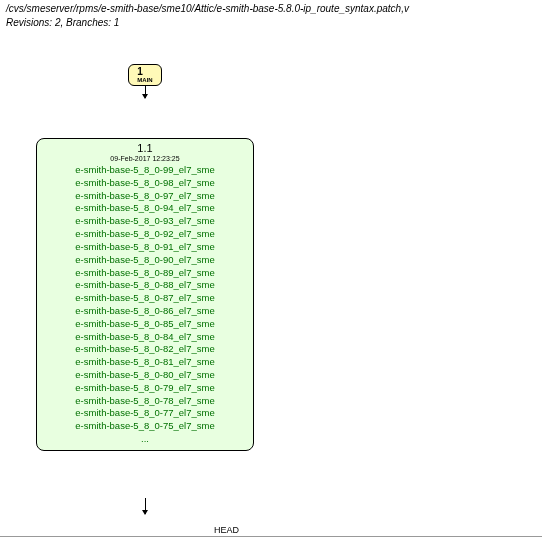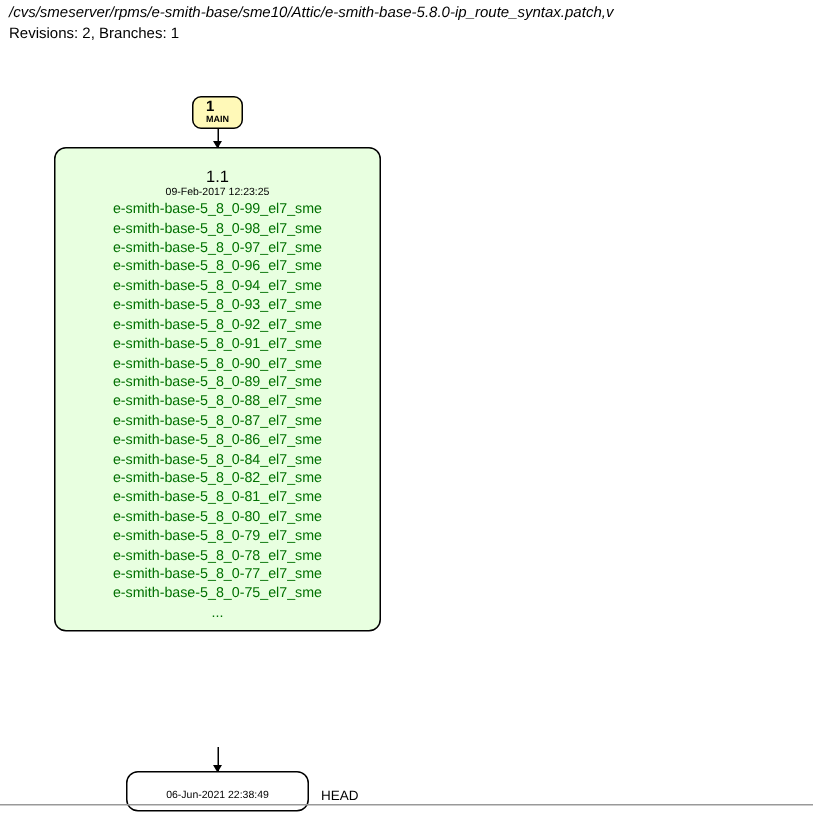--- a/index.html
+++ b/index.html
@@ -15,20 +15,21 @@
       font-size: 10px;
       color: #000;
       padding: 3px 6px;
       white-space: nowrap;
       font-style: italic;
     }
     .header-revs {
       font-size: 10px;
       color: #000;
       padding: 0 6px 6px;
+      font-style: italic;
     }
     .tree {
       position: relative;
       width: 100%;
     }
     .node-main {
       position: absolute;
       left: 128px;
       top: 30px;
       width: 34px;
@@ -49,21 +50,22 @@
       top: 52px;
       width: 1px;
       height: 12px;
       background: #000;
     }
     .node-box {
       position: absolute;
       border: 1px solid #000;
       border-radius: 8px;
       text-align: center;
-      padding: 12px 6px 4px;
+      padding: 2px 6px 4px;
+      margin-top: 40px;
     }
     .node-1 {
       left: 36px;
       top: 64px;
       width: 218px;
       background: #e8ffe0;
     }
     .node-title {
       font-size: 11px;
       color: #000;
@@ -136,30 +138,30 @@
   <div class="line-main-to-1"></div>
   <div class="arrow-down" style="left:142px;top:60px;"></div>
 
   <div class="node-box node-1">
     <div class="node-title">1.1</div>
     <div class="node-date">09-Feb-2017 12:23:25</div>
     <div class="node-list" id="taglist">
         <span>e-smith-base-5_8_0-99_el7_sme</span>
         <span>e-smith-base-5_8_0-98_el7_sme</span>
         <span>e-smith-base-5_8_0-97_el7_sme</span>
-        <span>e-smith-base-5_8_0-96_el7_sme</span>
         <span>e-smith-base-5_8_0-94_el7_sme</span>
         <span>e-smith-base-5_8_0-93_el7_sme</span>
         <span>e-smith-base-5_8_0-92_el7_sme</span>
         <span>e-smith-base-5_8_0-91_el7_sme</span>
         <span>e-smith-base-5_8_0-90_el7_sme</span>
         <span>e-smith-base-5_8_0-89_el7_sme</span>
         <span>e-smith-base-5_8_0-88_el7_sme</span>
         <span>e-smith-base-5_8_0-87_el7_sme</span>
         <span>e-smith-base-5_8_0-86_el7_sme</span>
+        <span>e-smith-base-5_8_0-85_el7_sme</span>
         <span>e-smith-base-5_8_0-84_el7_sme</span>
         <span>e-smith-base-5_8_0-82_el7_sme</span>
         <span>e-smith-base-5_8_0-81_el7_sme</span>
         <span>e-smith-base-5_8_0-80_el7_sme</span>
         <span>e-smith-base-5_8_0-79_el7_sme</span>
         <span>e-smith-base-5_8_0-78_el7_sme</span>
         <span>e-smith-base-5_8_0-77_el7_sme</span>
         <span>e-smith-base-5_8_0-75_el7_sme</span>
         <span>...</span>
       </div>

